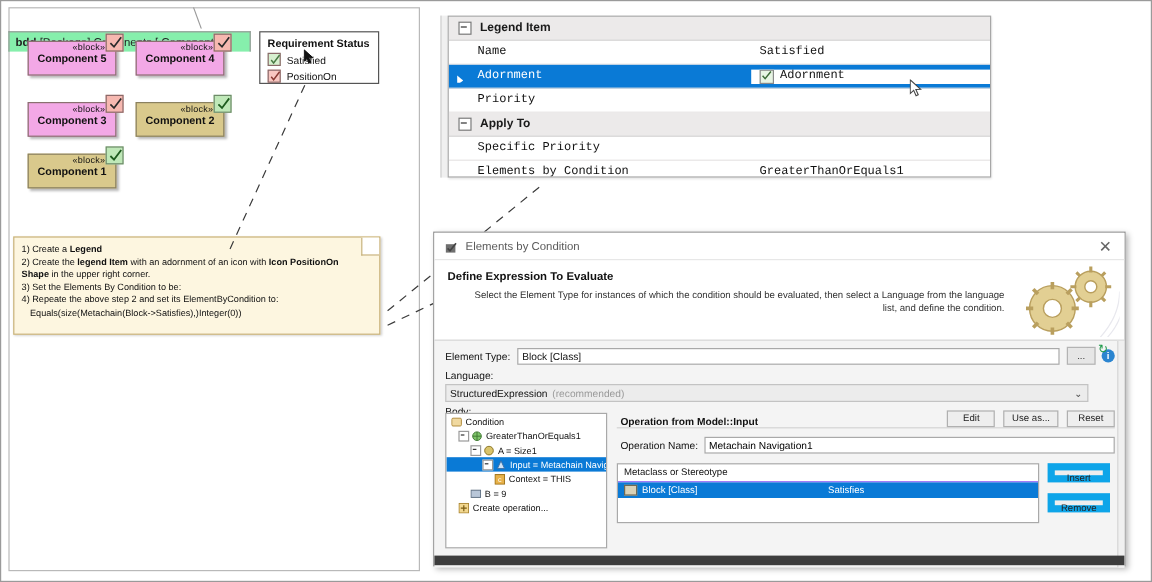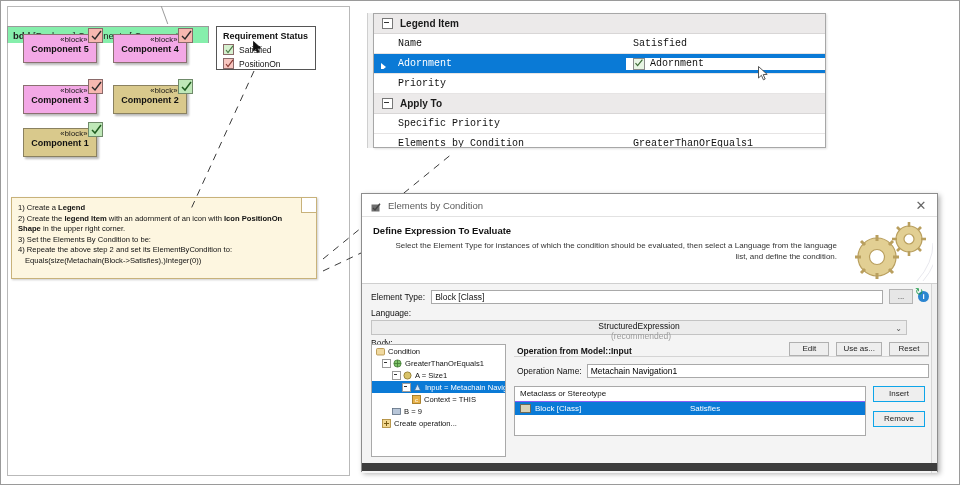--- a/index.html
+++ b/index.html
@@ -63,21 +63,21 @@
   .dlg-head p{font-size:8px;line-height:11px;color:#333;margin:4px 60px 0 20px;max-width:455px;text-align:right;}
   .gears{position:absolute;right:4px;top:2px;width:86px;height:62px;}
   .dlg-body{background:#f4f4f4;padding:0;height:189px;position:relative;box-sizing:border-box;}
 
   .fieldrow{display:flex;align-items:center;padding:5px 8px 0 9px;}
   .fieldlbl{font-size:8.5px;color:#111;margin-right:6px;white-space:nowrap;}
   .txtinput{flex:1;height:14px;background:#fff;border:1px solid #a9a9a9;font-size:8.5px;color:#111;padding:0 3px;line-height:13px;box-sizing:border-box;overflow:hidden;white-space:nowrap;}
   .ellipsisbtn{width:24px;height:15px;margin-left:6px;background:#e6e6e6;border:1px solid #b3b3b3;font-size:8px;color:#333;text-align:center;line-height:13px;box-sizing:border-box;}
   .infoico{width:11px;height:11px;border-radius:50%;background:#2b85d0;color:#fff;font-size:8px;font-weight:bold;text-align:center;line-height:11px;margin-left:5px;flex:0 0 auto;}
   .sectlbl{font-size:8.5px;color:#111;margin:4px 0 2px 9px;}
-  .combo{margin:0 30px 0 9px;height:15px;background:#ececec;border:1px solid #c3c3c3;display:flex;align-items:center;padding:0 3px;box-sizing:border-box;position:relative;flex-direction:column;}
+  .combo{margin:0 30px 0 9px;height:15px;background:#ececec;border:1px solid #c3c3c3;display:flex;align-items:center;padding:0 3px;box-sizing:border-box;position:relative;}
   .combo .cval{font-size:8.5px;color:#111;}
   .combo .crec{font-size:8.5px;color:#9a9a9a;margin-left:4px;}
   .combo .cchev{position:absolute;right:4px;top:3px;font-size:8px;color:#555;}
   .refresh{position:absolute;right:10px;top:0px;width:12px;height:15px;color:#1f9a4a;font-size:10px;line-height:15px;}
 
   .treepanel{position:absolute;left:9px;top:60px;width:135px;height:113px;background:#fff;border:1px solid #a9a9a9;box-sizing:border-box;overflow:hidden;}
   .tnode{display:flex;align-items:center;height:12px;font-size:7.6px;color:#111;white-space:nowrap;position:relative;text-align:center;}
   .tnode .tico{width:9px;height:9px;margin-right:3px;flex:0 0 auto;position:relative;}
   .tnode.sel{background:#0a7ad6;color:#fff;}
   .tplus{width:7px;height:7px;border:1px solid #9a9a9a;background:#fff;position:relative;flex:0 0 auto;margin-right:2px;}
@@ -92,21 +92,21 @@
   .oname .inp{flex:1;height:14px;background:#fff;border:1px solid #a9a9a9;font-size:8.5px;padding:0 3px;line-height:13px;box-sizing:border-box;}
   .tblwrap{display:flex;margin-top:8px;}
   .mtable{flex:1;background:#fff;border:1px solid #a9a9a9;box-sizing:border-box;}
   .mth{display:flex;height:14px;border-bottom:1px solid #8b5cf6;font-size:8px;color:#111;}
   .mth div{padding-left:5px;line-height:13px;box-sizing:border-box;}
   .mtr{display:flex;height:13px;font-size:8px;background:#0a7ad6;color:#fff;align-items:center;}
   .mtr div{padding-left:5px;box-sizing:border-box;display:flex;align-items:center;}
   .colA{width:170px;flex:0 0 170px;}
   .colB{flex:1;}
   .tblbtns{width:56px;margin-left:7px;}
-  .tblbtns .obtn2{width:52px;height:16px;background:#eeeeee;border:1px solid #0ea5e9;font-size:8px;color:#222;text-align:center;line-height:14px;margin-bottom:9px;box-sizing:border-box;}
+  .tblbtns .obtn2{width:52px;height:16px;background:#eeeeee;border:6px solid #0ea5e9;font-size:8px;color:#222;text-align:center;line-height:14px;margin-bottom:9px;box-sizing:border-box;}
   .monitor-ico{width:9px;height:7px;background:#d8d2b8;border:1px solid #6f6a55;margin-right:4px;flex:0 0 auto;}
 
   .vscroll{position:absolute;right:0;top:0;width:5px;height:100%;background:#f0f0f0;border-left:1px solid #d5d5d5;}
   .dlg-bottom{position:absolute;left:0;right:0;bottom:0;height:8px;background:#3d3d3d;}
 
   .cursor{position:absolute;width:11px;height:16px;pointer-events:none;}
   .dashline{position:absolute;pointer-events:none;}
 </style>
 </head>
 <body>

